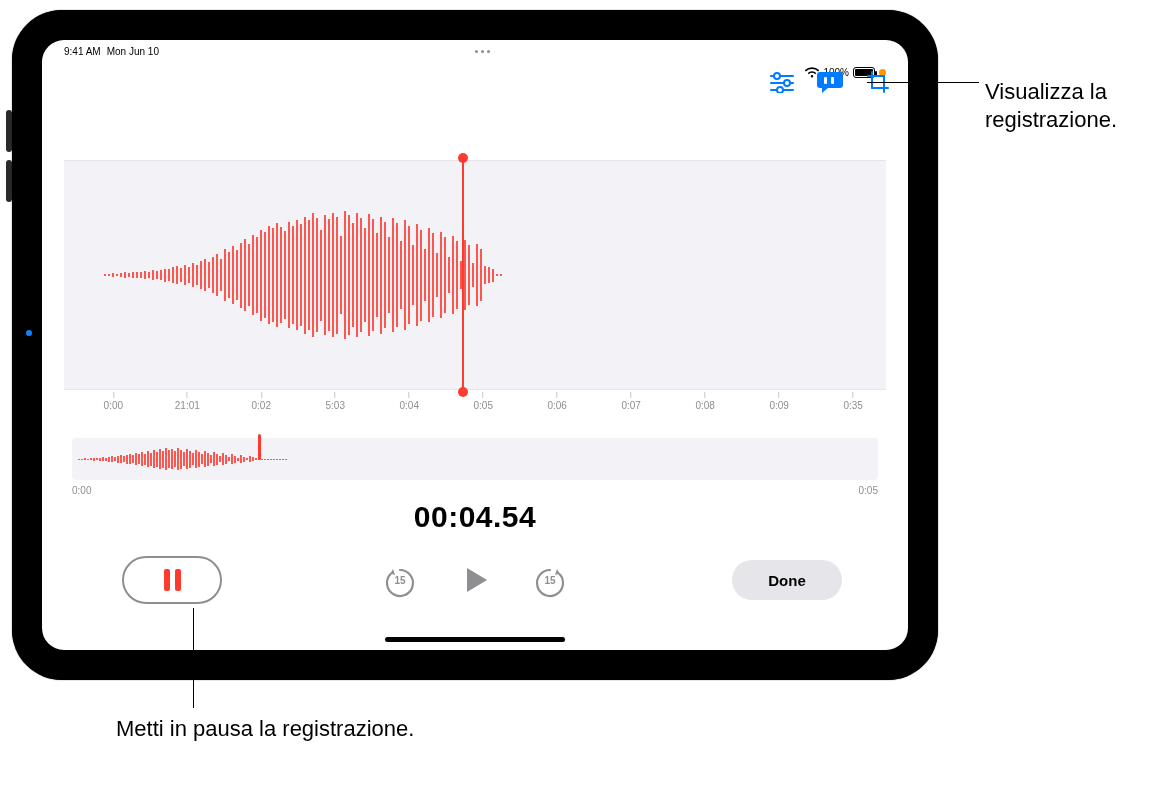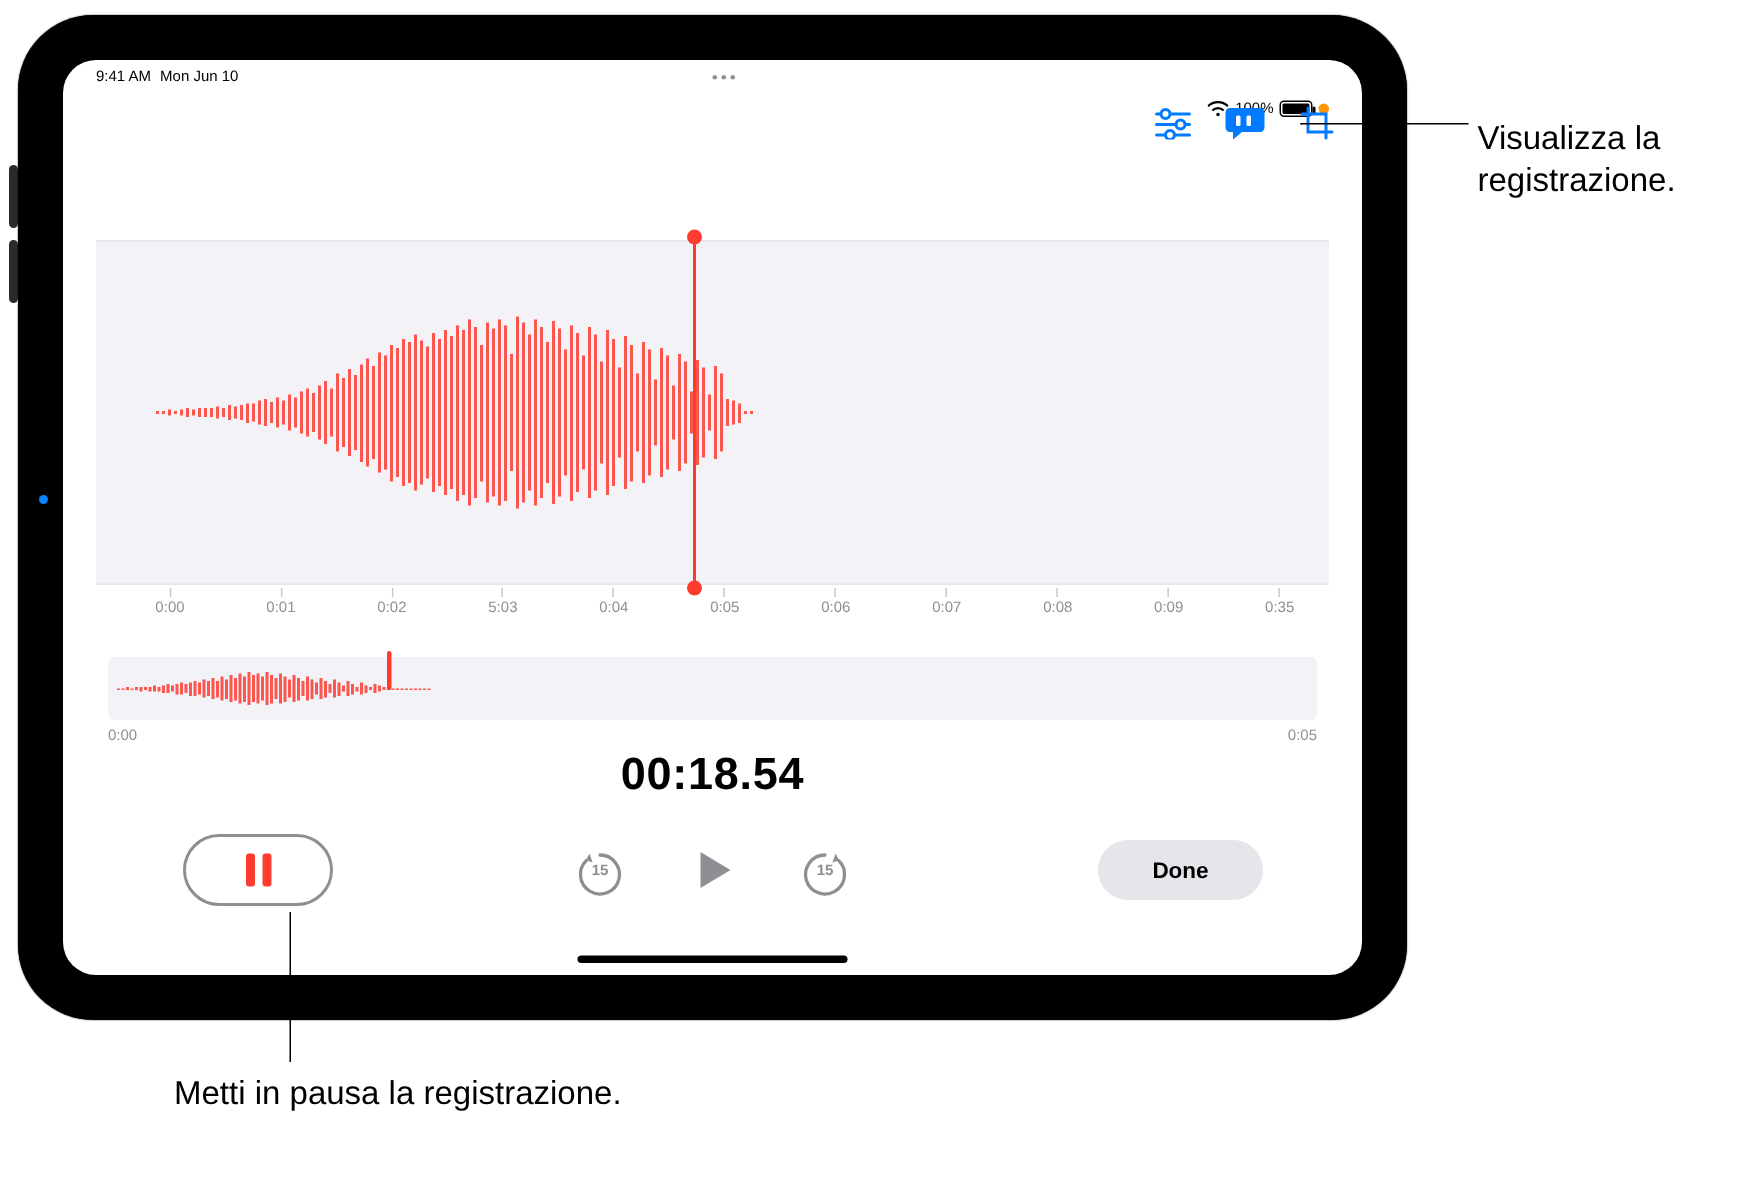--- a/index.html
+++ b/index.html
@@ -175,21 +175,21 @@
     border: 2px solid #8e8e93;
     border-radius: 24px;
     display:flex; align-items:center; justify-content:center;
     background:#fff;
   }
   .pause-glyph { display:flex; gap:5px; }
   .pause-glyph span { width:6px; height:22px; background:#ff3b30; border-radius:2px; }
 
   .center-controls {
     position:absolute; left:50%; top: 14px; transform:translateX(-50%);
-    display:flex; align-items:center; gap: 42px;
+    display:flex; align-items:flex-end; gap: 42px;
     color:#8e8e93;
   }
   .skip-btn { width:34px; height:34px; position:relative; }
   .skip-btn svg { width:34px; height:34px; }
   .skip-label { position:absolute; left:0; right:0; top:9px; font-size:10px; font-weight:600; text-align:center; color:#8e8e93;}
   .play-btn svg { width:32px; height:32px; }
 
   .done-btn {
     position:absolute;
     right: 66px; top: 10px;
@@ -392,21 +392,21 @@
             <span style="height: 15.6px;"></span>
             <span style="height: 13px;"></span>
             <span style="height: 2.6px;"></span>
             <span style="height: 2.6px;"></span>
           </div>
         <div class="playhead-main"></div>
       </div>
 
       <div class="time-ruler">
         <div class="tick" style="left:6%">0:00</div>
-        <div class="tick" style="left:15%">0:01</div>
+        <div class="tick" style="left:15%">21:01</div>
         <div class="tick" style="left:24%">0:02</div>
         <div class="tick" style="left:33%">5:03</div>
         <div class="tick" style="left:42%">0:04</div>
         <div class="tick" style="left:51%">0:05</div>
         <div class="tick" style="left:60%">0:06</div>
         <div class="tick" style="left:69%">0:07</div>
         <div class="tick" style="left:78%">0:08</div>
         <div class="tick" style="left:87%">0:09</div>
         <div class="tick" style="left:96%">0:35</div>
       </div>
@@ -482,21 +482,21 @@
             <span style="height: 1px;"></span>
             <span style="height: 1px;"></span>
             <span style="height: 1px;"></span>
             <span style="height: 1px;"></span>
           </div>
         <div class="ov-playhead"></div>
         <div class="ov-time-l">0:00</div>
         <div class="ov-time-r">0:05</div>
       </div>
 
-      <div class="big-timer">00:18.54</div>
+      <div class="big-timer">00:04.54</div>
 
       <div class="controls">
         <div class="pause-btn">
           <span class="pause-glyph">
               <span></span>
               <span></span>
             </span>
         </div>
 
         <div class="center-controls">

